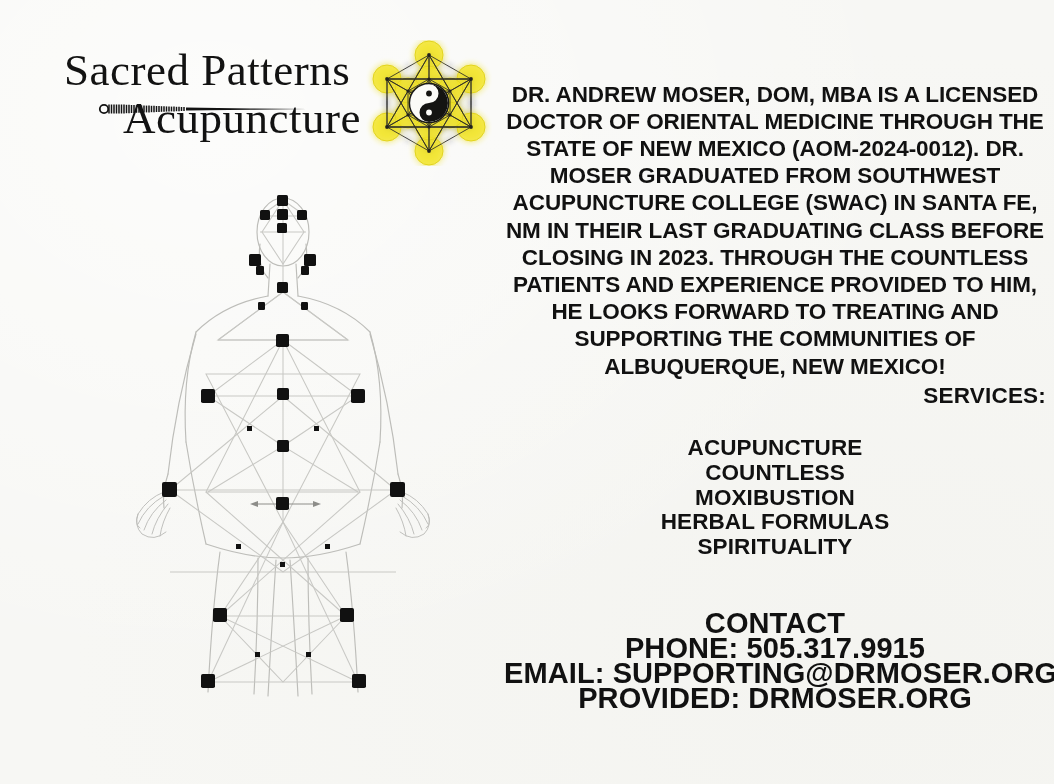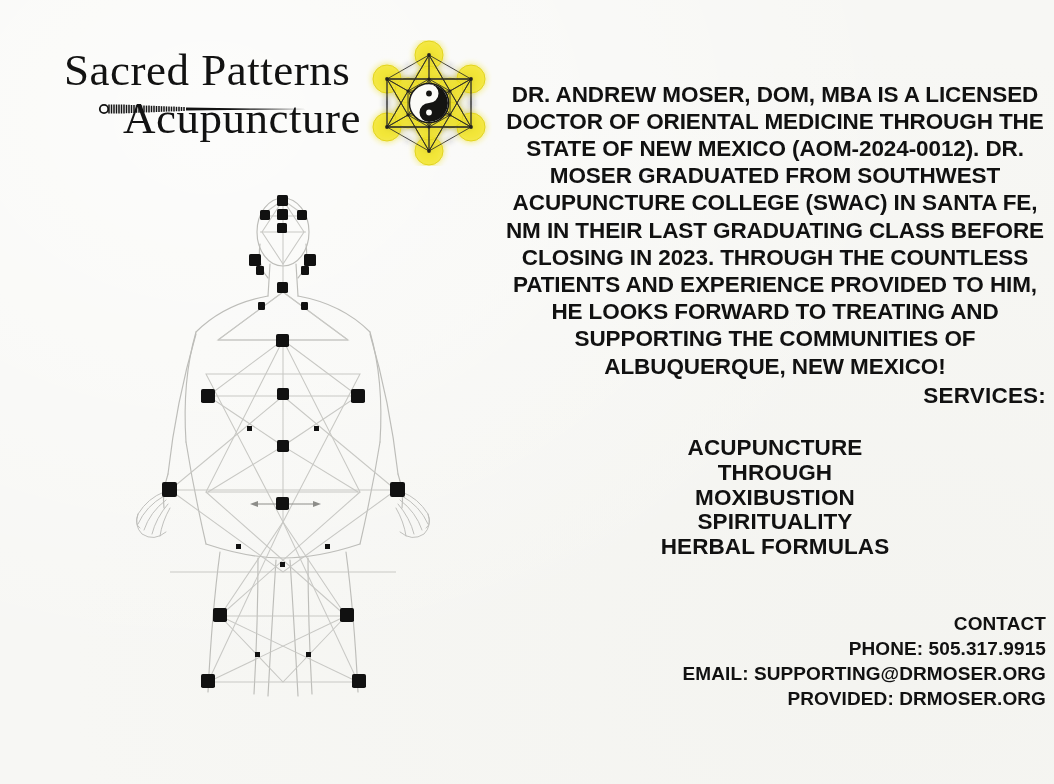--- a/index.html
+++ b/index.html
@@ -140,26 +140,26 @@
     letter-spacing: 0.1px;
     text-align: center;
   }
   .services-list div { white-space: nowrap; }
 
   .contact-block {
     position: absolute;
     left: 8px;
     top: 611px;
     width: 542px;
-    font-size: 19px;
+    font-size: 29px;
     font-weight: bold;
     line-height: 25px;
     color: #111111;
     letter-spacing: 0.1px;
-    text-align: right;
+    text-align: center;
   }
   .contact-block div { white-space: nowrap; }
 </style>
 </head>
 <body>
 
 <div class="paper-texture"></div>
 
 <div class="flyer">
 
@@ -457,24 +457,24 @@
   </div>
 
   <div class="right-col">
 
     <p class="bio">DR. ANDREW MOSER, DOM, MBA IS A LICENSED DOCTOR OF ORIENTAL MEDICINE THROUGH THE STATE OF NEW MEXICO (AOM-2024-0012). DR. MOSER GRADUATED FROM SOUTHWEST ACUPUNCTURE COLLEGE (SWAC) IN SANTA FE, NM IN THEIR LAST GRADUATING CLASS BEFORE CLOSING IN 2023. THROUGH THE COUNTLESS PATIENTS AND EXPERIENCE PROVIDED TO HIM, HE LOOKS FORWARD TO TREATING AND SUPPORTING THE COMMUNITIES OF ALBUQUERQUE, NEW MEXICO!</p>
 
     <div class="services-head">SERVICES:</div>
 
     <div class="services-list">
       <div>ACUPUNCTURE</div>
-      <div>THROUGH</div>
+      <div>COUNTLESS</div>
       <div>MOXIBUSTION</div>
+      <div>HERBAL FORMULAS</div>
       <div>SPIRITUALITY</div>
-      <div>HERBAL FORMULAS</div>
     </div>
 
     <div class="contact-block">
       <div>CONTACT</div>
       <div>PHONE: 505.317.9915</div>
       <div>EMAIL: SUPPORTING@DRMOSER.ORG</div>
       <div>PROVIDED: DRMOSER.ORG</div>
     </div>
   </div>
 

